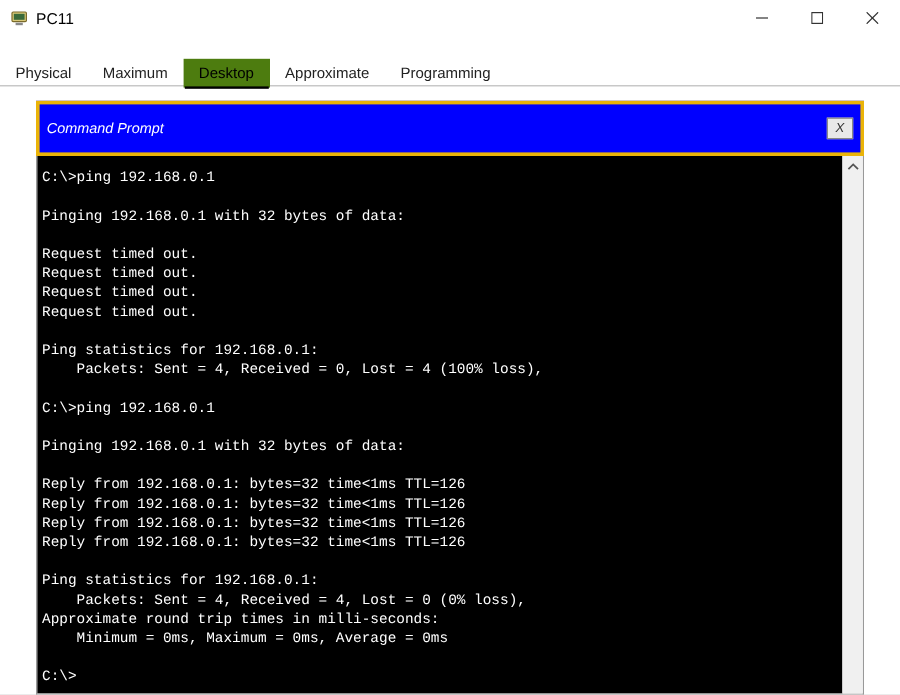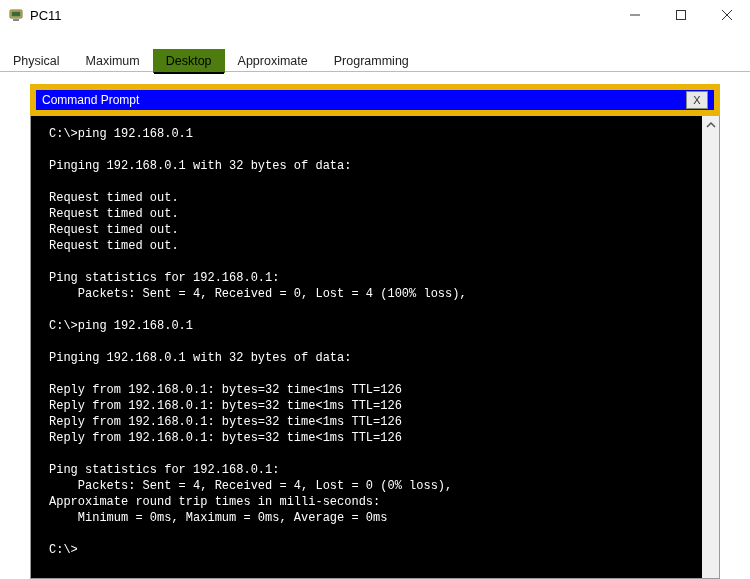--- a/index.html
+++ b/index.html
@@ -89,22 +89,23 @@
     flex-direction: column;
     overflow: hidden;
   }
 
   .cmd-title {
     display: flex;
     align-items: center;
     background: #0000ff;
     color: #fff;
     font-size: 12px;
-    padding: 1px 6px;
-    border: 6px solid #eab308;
+    padding: 11px 6px;
+    border: 3px solid #eab308;
+    font-style: italic;
   }
   .cmd-title .cmd-title-text { flex: 1; }
   .cmd-close {
     width: 22px;
     height: 18px;
     background: #e8e8e8;
     color: #333;
     border: 1px solid #888;
     display: flex;
     align-items: center;
@@ -120,21 +121,21 @@
     border-top: none;
     overflow: hidden;
   }
   .cmd-body {
     flex: 1;
     background: #000;
     color: #fff;
     font-family: "Courier New", monospace;
     font-size: 12px;
     line-height: 16px;
-    padding: 10px 18px;
+    padding: 10px 4px;
     white-space: pre;
     overflow: hidden;
   }
   .scrollbar {
     width: 17px;
     background: #f0f0f0;
     display: flex;
     flex-direction: column;
     align-items: center;
     padding-top: 4px;

